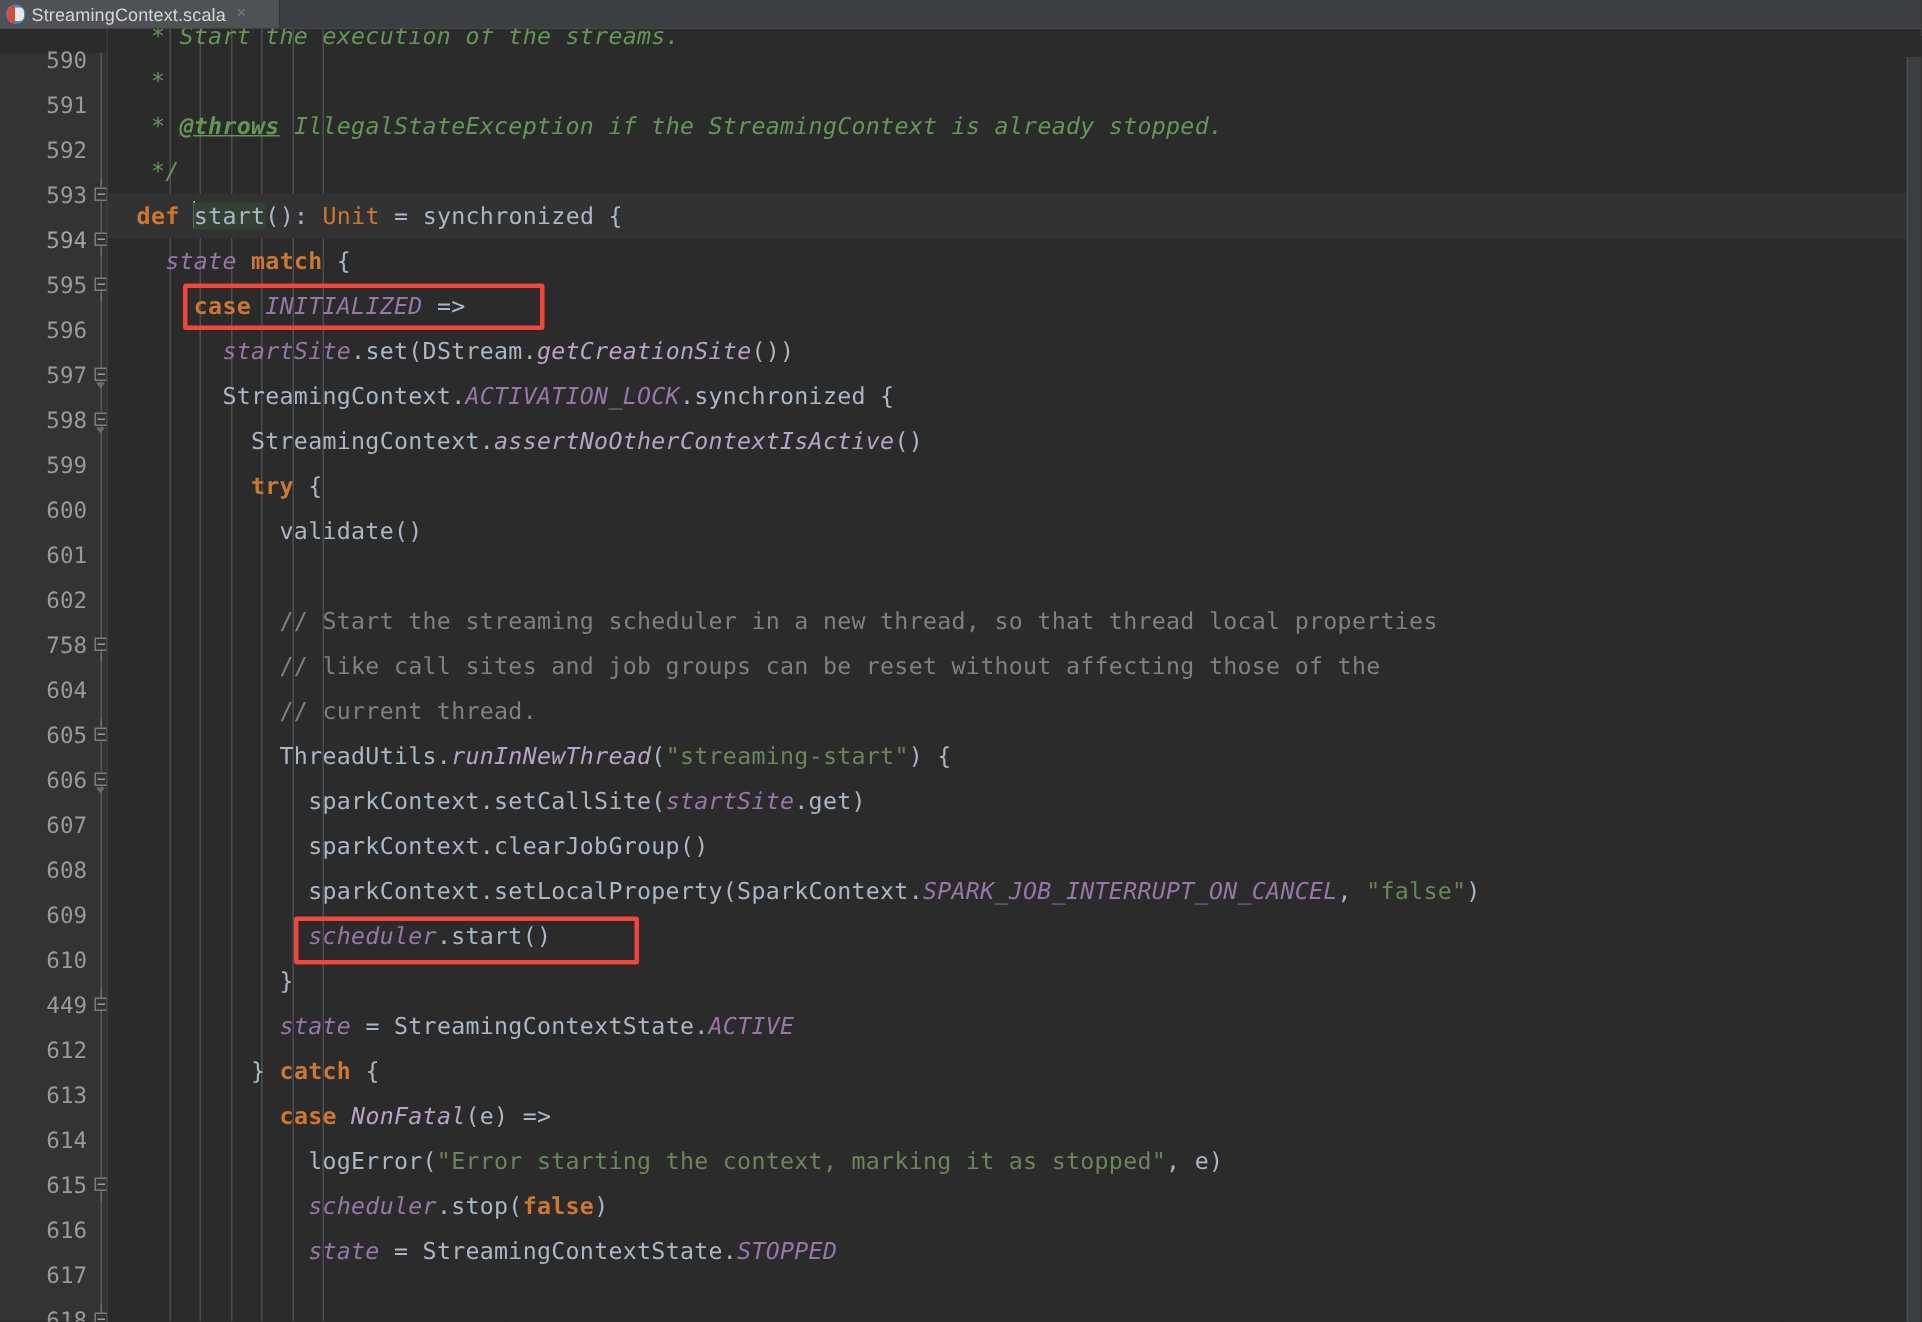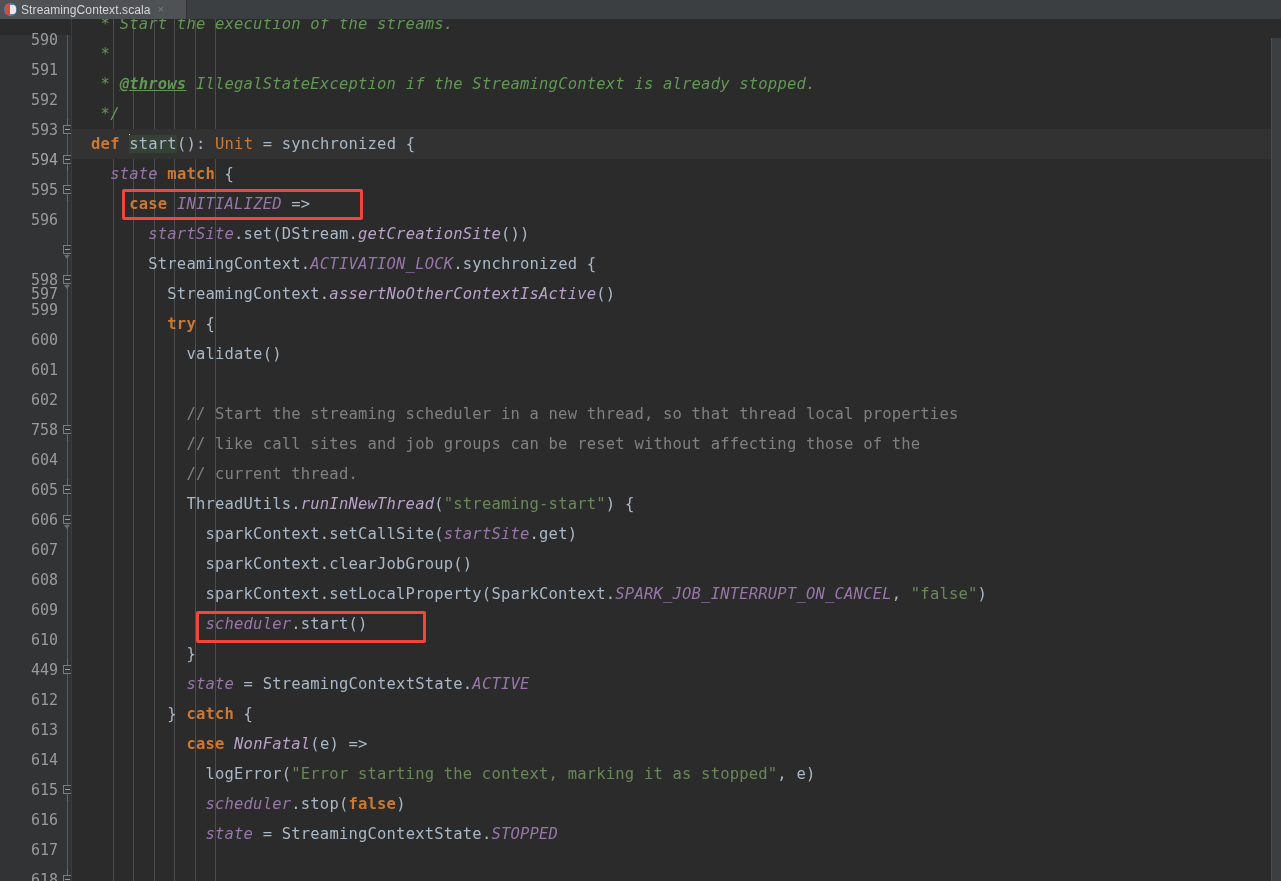--- a/index.html
+++ b/index.html
@@ -150,21 +150,21 @@
 
     <div class="gutter" id="gutter">
       <div class="fold-rail"></div>
     <div class="gutter-line" style="top: -10px;">590</div>
         <div class="gutter-line" style="top: 20px;">591</div>
         <div class="gutter-line" style="top: 50px;">592</div>
         <div class="gutter-line" style="top: 80px;">593</div>
         <div class="gutter-line cur" style="top: 110px;">594</div>
         <div class="gutter-line" style="top: 140px;">595</div>
         <div class="gutter-line" style="top: 170px;">596</div>
-        <div class="gutter-line" style="top: 200px; margin-top: 44px;">597</div>
+        <div class="gutter-line" style="top: 200px;">597</div>
         <div class="gutter-line" style="top: 230px;">598</div>
         <div class="gutter-line" style="top: 260px;">599</div>
         <div class="gutter-line" style="top: 290px;">600</div>
         <div class="gutter-line" style="top: 320px;">601</div>
         <div class="gutter-line" style="top: 350px;">602</div>
         <div class="gutter-line" style="top: 380px;">758</div>
         <div class="gutter-line" style="top: 410px;">604</div>
         <div class="gutter-line" style="top: 440px;">605</div>
         <div class="gutter-line" style="top: 470px;">606</div>
         <div class="gutter-line" style="top: 500px;">607</div>

